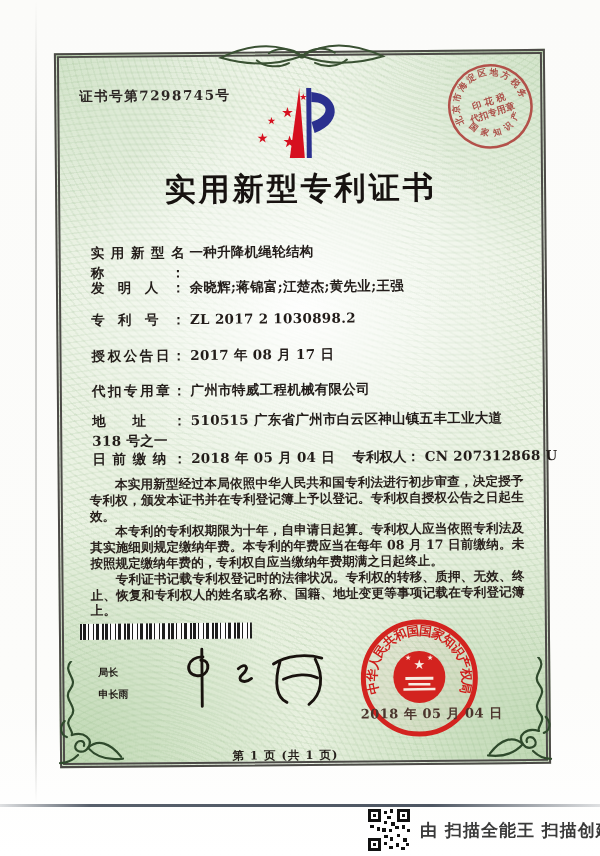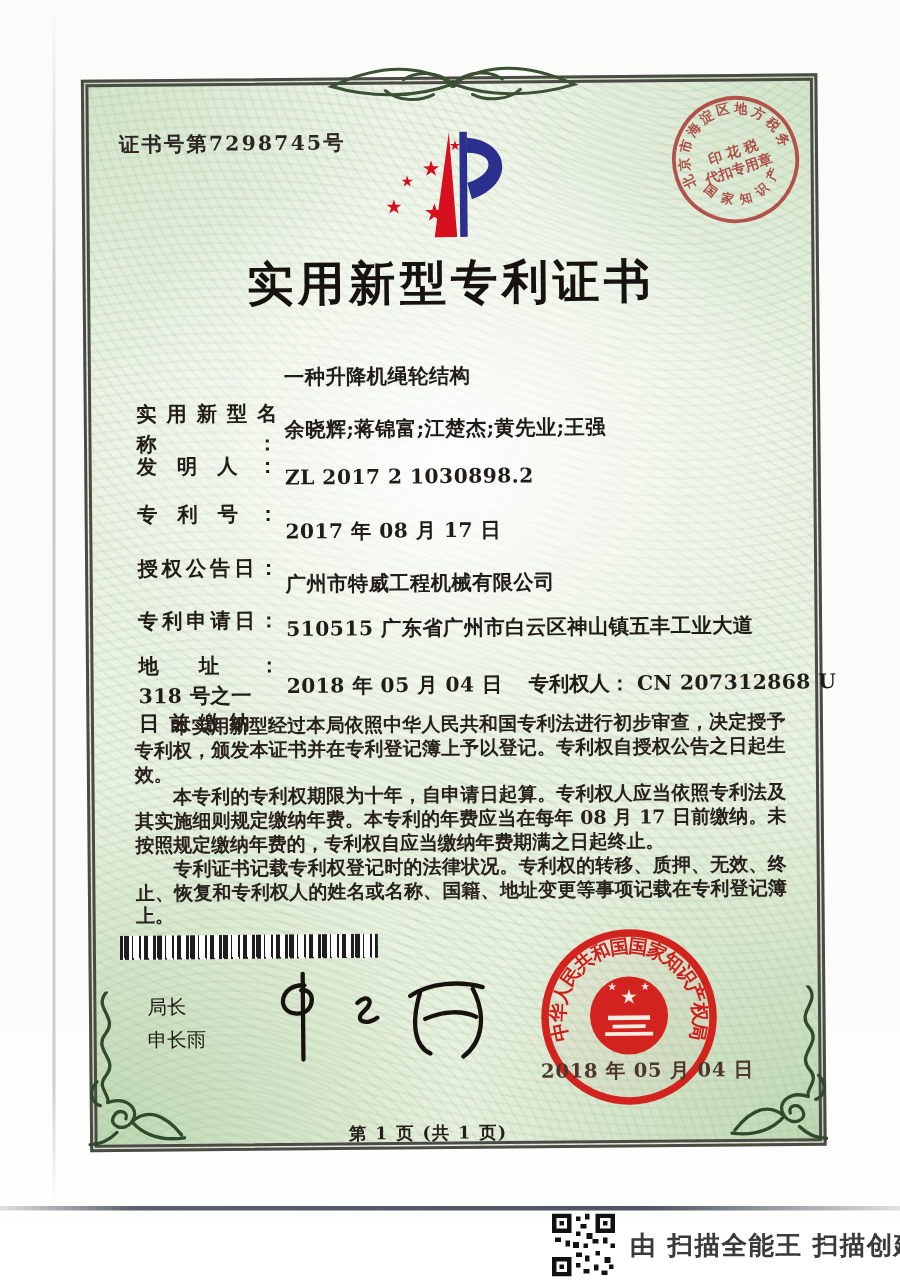--- a/index.html
+++ b/index.html
@@ -27,31 +27,31 @@
       repeating-radial-gradient(circle at 82% -12%, rgba(110,160,100,.10) 0 1.5px, rgba(255,255,255,0) 1.5px 6px),
       linear-gradient(180deg,#eef4e8,#e7f0de);
   }
 
   .cert-no{position:absolute;left:20px;top:30px;font-size:13.5px;font-weight:700;letter-spacing:1.5px;color:#2b2523;}
   .logo{position:absolute;left:188px;top:24px;width:100px;height:86px;}
   .title{position:absolute;left:0;right:0;top:112px;text-align:center;font-size:31px;font-weight:700;letter-spacing:3px;color:#171210;white-space:nowrap;}
 
   .fields{position:absolute;left:30px;right:18px;top:0;bottom:0;font-size:13.5px;font-weight:700;color:#221c19;}
   .frow{position:absolute;left:0;right:0;line-height:20px;}
-  .flabel{display:inline-block;width:94px;text-align:justify;text-align-last:justify;vertical-align:top;margin-top:24px;}
+  .flabel{display:inline-block;width:94px;text-align:justify;text-align-last:justify;vertical-align:top;}
   .fvalue{letter-spacing:.3px;}
   .grant-right{position:absolute;left:260px;top:0;white-space:nowrap;}
 
   .paras{position:absolute;left:27px;right:20px;top:419px;font-size:12.6px;line-height:15.8px;text-align:justify;color:#29211d;font-weight:600;}
   .paras p{margin:0;text-indent:2em;}
 
   .barcode{position:absolute;left:16px;top:566px;width:172px;height:16px;
     background:repeating-linear-gradient(90deg,#1d1d1d 0 2px,#fdfdfd 2px 3px,#1d1d1d 3px 6px,#fdfdfd 6px 8px,#1d1d1d 8px 9px,#fdfdfd 9px 13px,#1d1d1d 13px 14px,#fdfdfd 14px 16px,#1d1d1d 16px 19px,#fdfdfd 19px 22px);}
 
-  .director{position:absolute;left:34px;top:604px;font-size:13px;font-weight:400;line-height:22px;color:#1d1713;font-family:"DejaVu Sans","Liberation Sans",sans-serif;}
+  .director{position:absolute;left:34px;top:604px;font-size:10px;font-weight:700;line-height:22px;color:#1d1713;font-family:"DejaVu Sans","Liberation Sans",sans-serif;}
   .sig{position:absolute;left:108px;top:586px;width:165px;height:72px;}
   .pageinfo{position:absolute;left:0;right:40px;top:692px;text-align:center;font-size:11.5px;font-weight:700;letter-spacing:1px;color:#241e1a;}
 
   .seal{position:absolute;left:294px;top:562px;width:122px;height:122px;z-index:2;}
   .seal-date{position:absolute;left:296px;top:650px;width:124px;text-align:center;font-size:13px;font-weight:700;letter-spacing:.5px;color:#4b352d;z-index:3;white-space:nowrap;}
   .taxstamp{position:absolute;right:6px;top:8px;width:88px;height:88px;transform:rotate(-18deg);opacity:.92;}
 
   .ornament-top{position:absolute;left:152px;top:-18px;width:182px;height:36px;}
   .corner{position:absolute;width:72px;height:108px;bottom:-6px;}
   .corner-bl{left:-8px;}
@@ -145,21 +145,21 @@
     </div>
     <div class="frow" style="top:252px">
       <span class="flabel">专利号：</span>
       <span class="fvalue">ZL 2017 2 1030898.2</span>
     </div>
     <div class="frow" style="top:288px">
       <span class="flabel">授权公告日：</span>
       <span class="fvalue">2017 年 08 月 17 日</span>
     </div>
     <div class="frow" style="top:323px">
-      <span class="flabel">专利申请日：</span>
+      <span class="flabel">代扣专用章：</span>
       <span class="fvalue">广州市特威工程机械有限公司</span>
     </div>
     <div class="frow" style="top:353px">
       <span class="flabel">地址：</span>
       <span class="fvalue">510515 广东省广州市白云区神山镇五丰工业大道 318 号之一</span>
     </div>
     <div class="frow" style="top:391px">
       <span class="flabel">日前缴纳：</span>
       <span class="fvalue">2018 年 05 月 04 日</span>
       <span class="grant-right">

